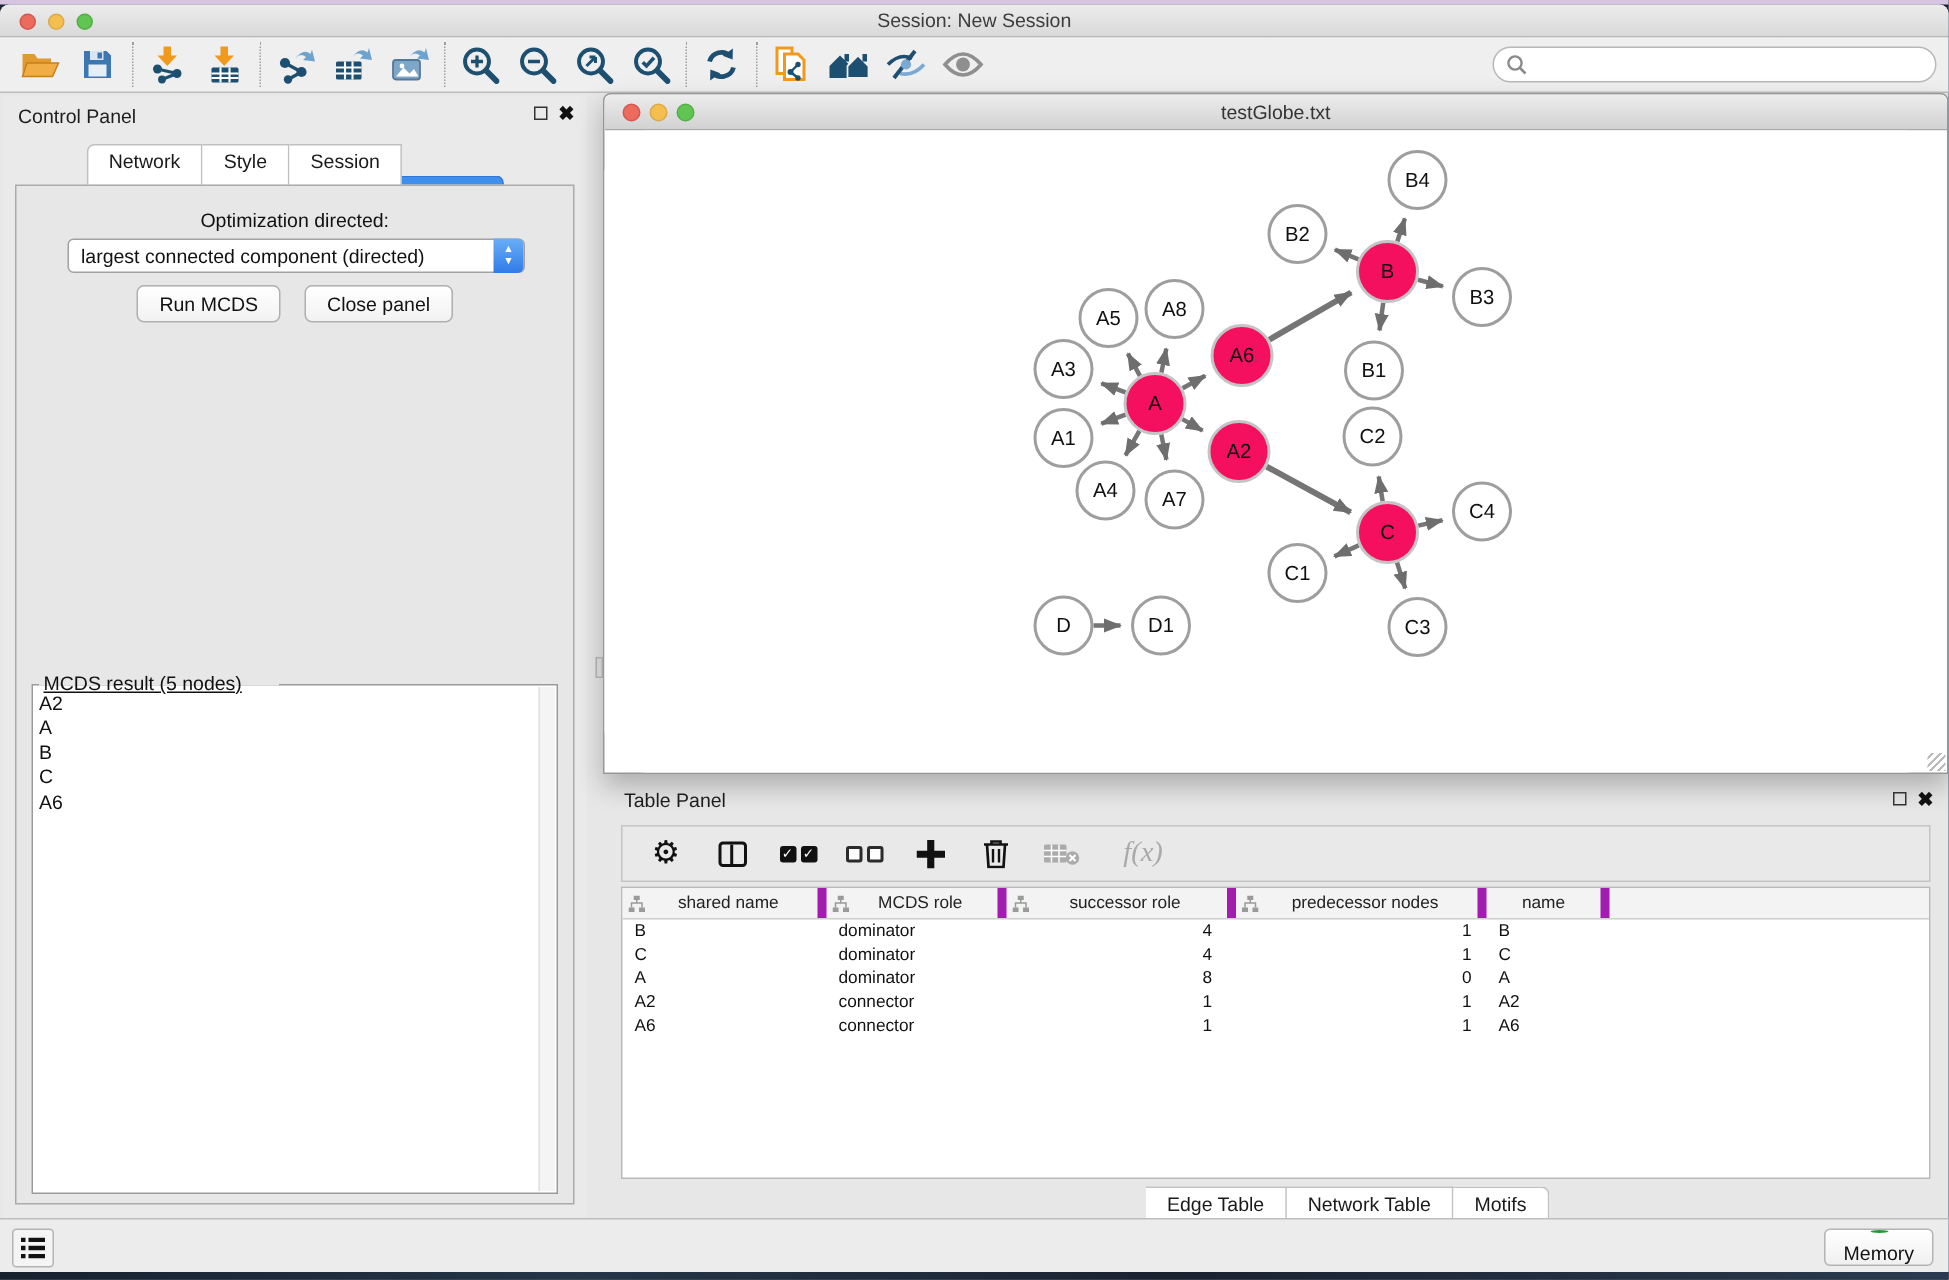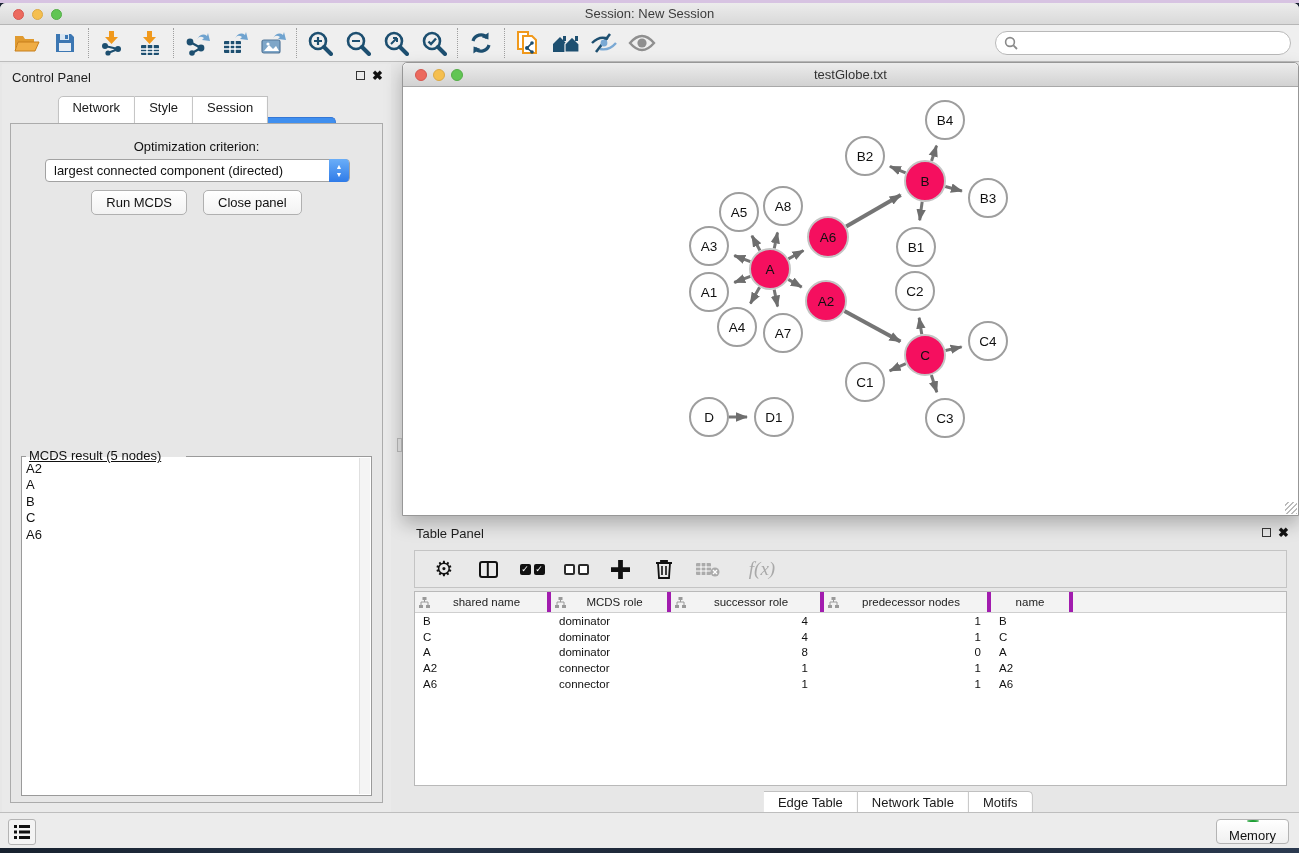--- a/index.html
+++ b/index.html
@@ -97,21 +97,21 @@
   .cols-glyph::after { content:""; position:absolute; left:50%; top:0; bottom:0; width:2.4px; background:#111; transform:translateX(-50%); }
   .chk-pair { display:flex; gap:3px; }
   .chk { width:11px; height:11px; border-radius:2px; }
   .chk.on { background:#111; color:#fff; font-size:9px; line-height:11px; text-align:center; }
   .chk.off { border:2px solid #2b2b2b; background:#fff; }
   .fx-glyph { font-family:"Liberation Serif", serif; font-style:italic; font-size:19px; color:#a9a9a9; }
 
   .tp-table { position:absolute; left:12px; top:71px; width:873px; height:195px;
     background:#fff; border:1px solid #b9b9b9; overflow:hidden; }
   .tp-header { display:flex; height:21px; background:#f3f3f3; border-bottom:1px solid #cfcfcf; }
-  .tp-hcell { display:flex; align-items:center; border-right:4px solid #a21caf; font-size:11.5px; color:#222; padding:0 4px; }
+  .tp-hcell { display:flex; align-items:center; border-right:6px solid #a21caf; font-size:11.5px; color:#222; padding:0 4px; }
   .tp-hcell .hlabel { flex:1; text-align:center; }
   .tp-row { display:flex; height:15.8px; font-size:11.5px; color:#111; align-items:center; }
   .tp-cell { padding:0 8px; white-space:nowrap; }
 
   .tp-tabs { position:absolute; left:50%; transform:translateX(-50%); top:271px; }
 
   
   .status-bar { position:absolute; left:0; top:809px; width:100%; height:36px;
     background:#ececec; border-top:1px solid #bebebe; }
   .list-btn { position:absolute; left:8px; top:6px; width:28px; height:26px;
@@ -288,21 +288,21 @@
       <span class="panel-float cp-float panel-float" style="position: absolute; width: 9px; height: 9px; border: 1.5px solid rgb(51, 51, 51);"></span>
       <span class="panel-close cp-close">✖</span>
     </div>
     <div class="seg-tabs cp-tabs" id="cp-tabs">
         <span class="seg-tab">Network</span>
         <span class="seg-tab">Style</span>
         <span class="seg-tab">Session</span>
         <span class="seg-tab selected">MCDS</span>
       </div>
     <div class="cp-box">
-      <div class="opt-label">Optimization criterion:</div>
+      <div class="opt-label">Optimization directed:</div>
       <div class="dropdown">
         <span>largest connected component (directed)</span>
         <span class="stepper">▲<br>▼</span>
       </div>
       <div class="cp-buttons">
         <button class="btn">Run MCDS</button>
         <button class="btn">Close panel</button>
       </div>
       <div class="mcds-fieldset">
         <div class="mcds-legend-bg"></div>

